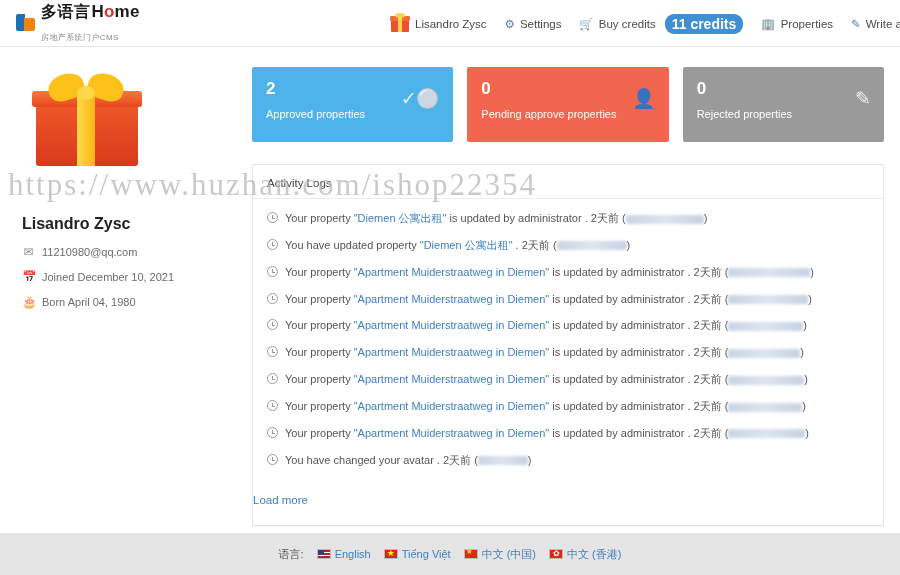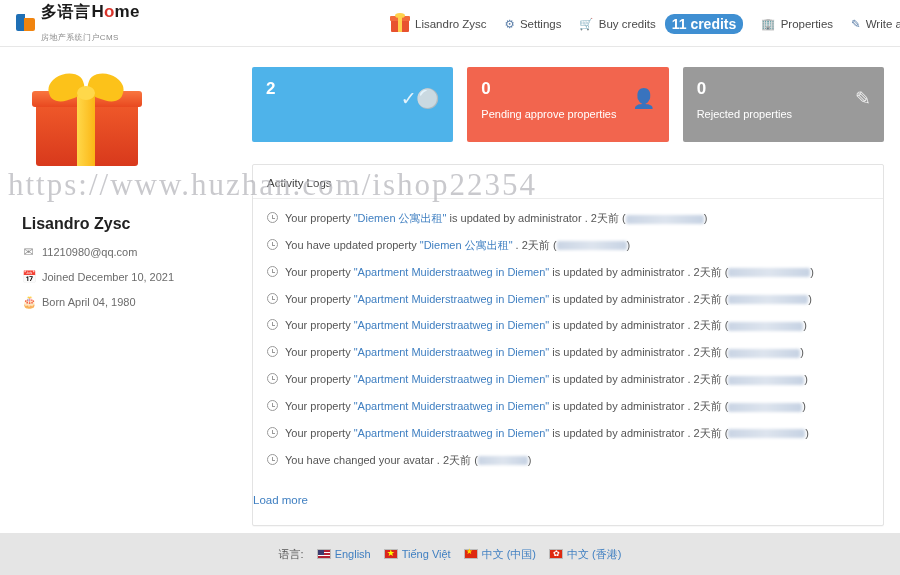--- a/index.html
+++ b/index.html
@@ -367,20 +367,21 @@
       <div class="profile-row">
         <span class="pic">🎂</span>
         <span>Born April 04, 1980</span>
       </div>
     </div>
 
     <div class="right-col">
       <div class="stat-row">
         <div class="stat-card" style="background:#4eb3ea">
           <div class="stat-num">2</div>
+          <div class="stat-lbl">Approved properties</div>
           <div class="stat-ic">✓⚪</div>
         </div>
         <div class="stat-card" style="background:#f2654e">
           <div class="stat-num">0</div>
           <div class="stat-lbl">Pending approve properties</div>
           <div class="stat-ic">👤</div>
         </div>
         <div class="stat-card" style="background:#9a9a9a">
           <div class="stat-num">0</div>
           <div class="stat-lbl">Rejected properties</div>

